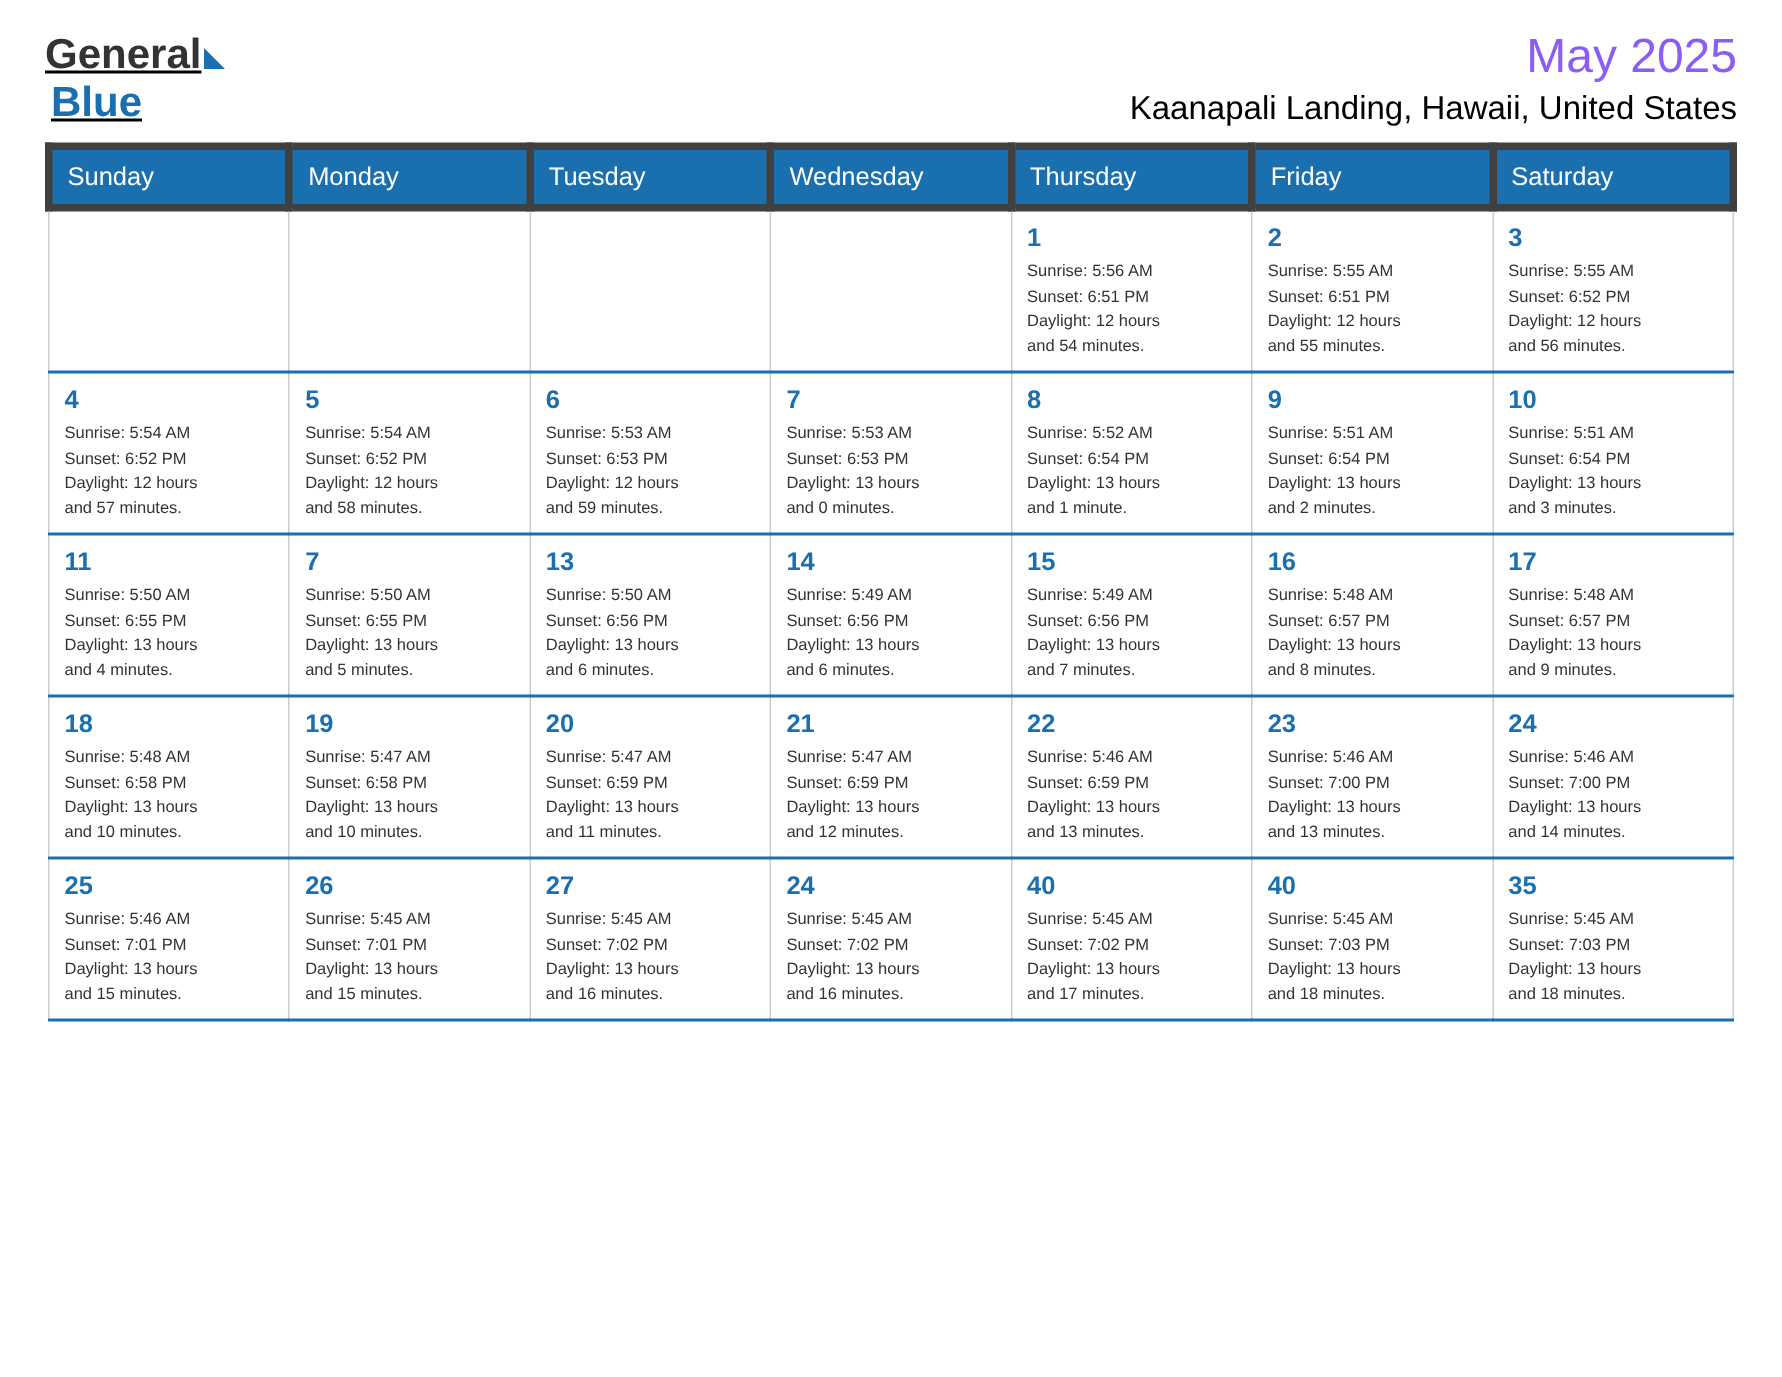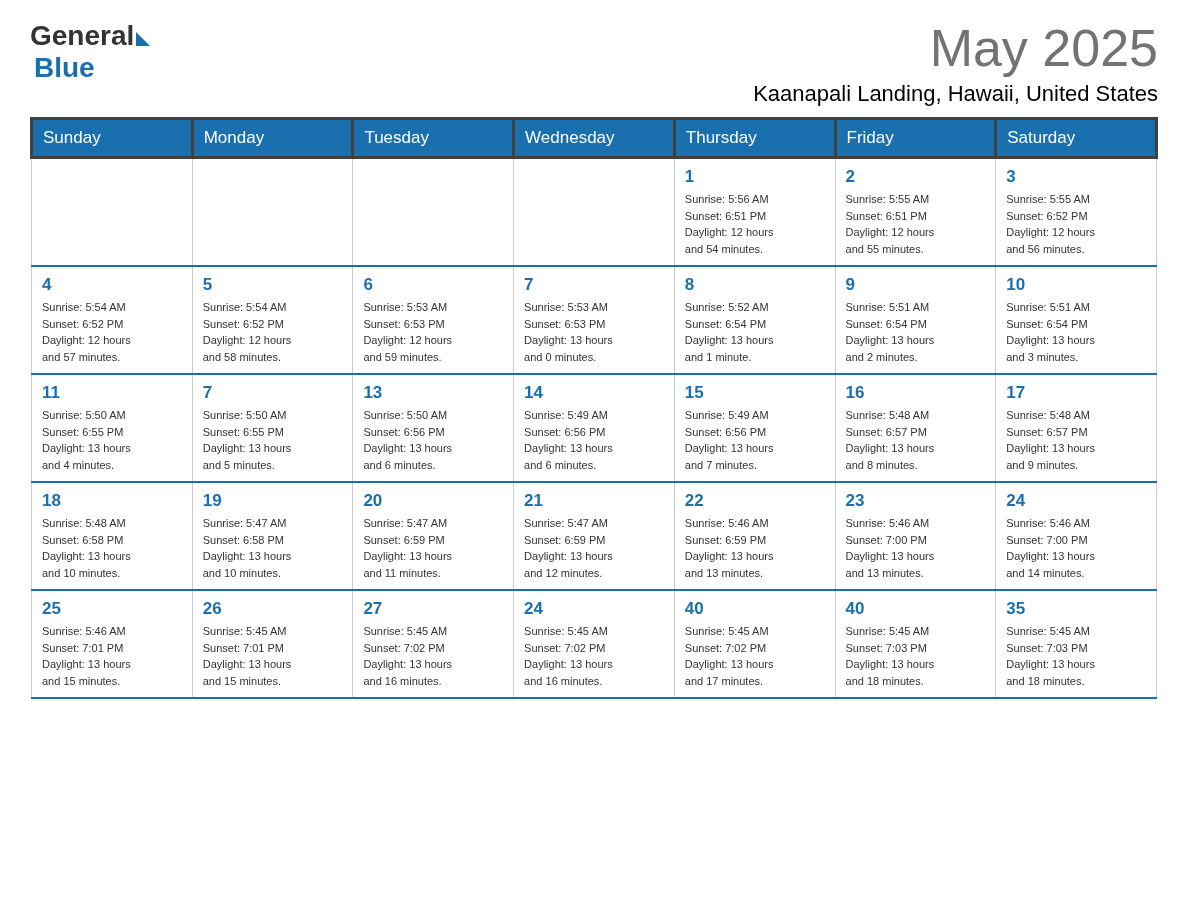--- a/index.html
+++ b/index.html
@@ -28,58 +28,59 @@
       border-top: 14px solid transparent;
       border-bottom: 0px solid transparent;
       margin-left: 2px;
       margin-top: 6px;
       display: inline-block;
       vertical-align: top;
     }
     .logo-wrapper {
       display: flex;
       flex-direction: column;
+      text-decoration: underline;
     }
     .logo-line1 {
       display: flex;
       align-items: center;
     }
     .logo-line2 {
       font-size: 28px;
       font-weight: bold;
       color: #1a6faf;
       margin-left: 4px;
     }
     .title-area {
       text-align: right;
     }
     .month-title {
-      font-size: 52px;
+      font-size: 32px;
       font-weight: normal;
-      color: #737373;
+      color: #8b5cf6;
       line-height: 1.1;
     }
     .location-title {
       font-size: 22px;
       color: #000000;
       margin-top: 4px;
     }
     .calendar-table {
       width: 100%;
       border-collapse: collapse;
       margin-top: 6px;
     }
     .calendar-table th {
       background-color: #1a6faf;
       color: #fff;
       padding: 8px 10px;
       text-align: left;
       font-size: 17px;
       font-weight: normal;
-      border: 3px solid #404040;
+      border: 5px solid #404040;
     }
     .calendar-table td {
       vertical-align: top;
       padding: 8px 10px;
       border: 1px solid #ccc;
       width: 14.28%;
       min-height: 110px;
       font-size: 13px;
       color: #333;
     }

